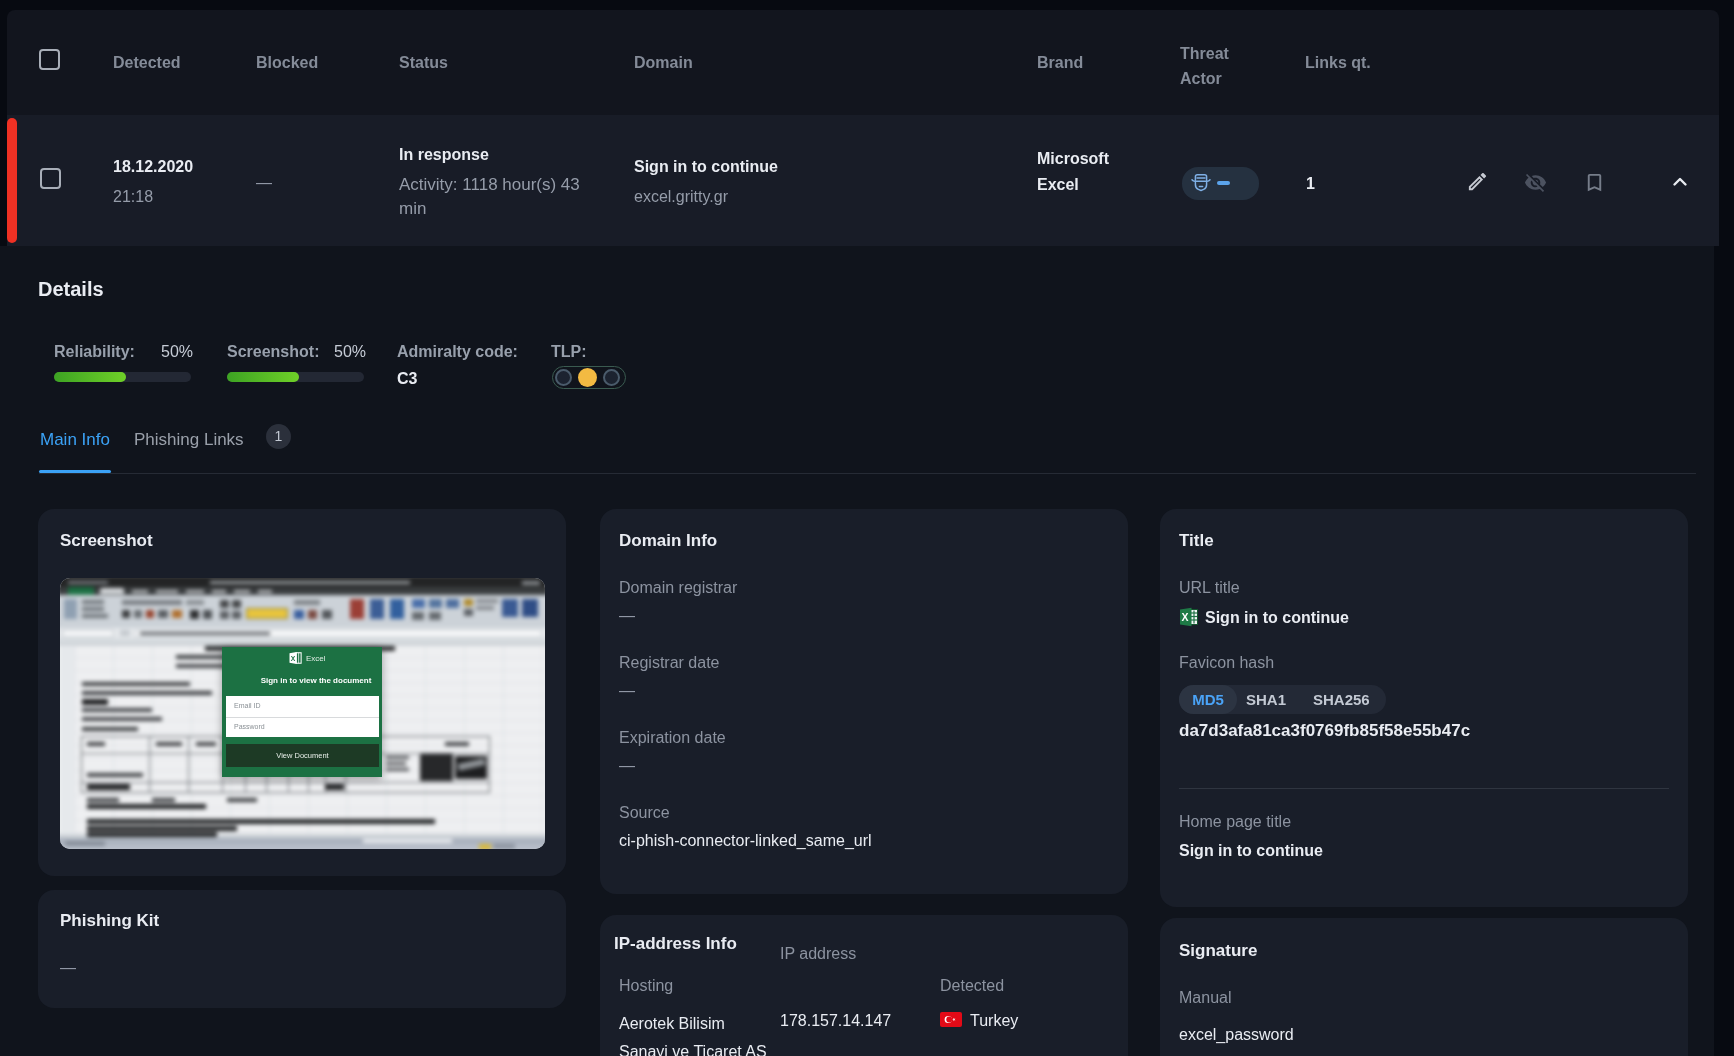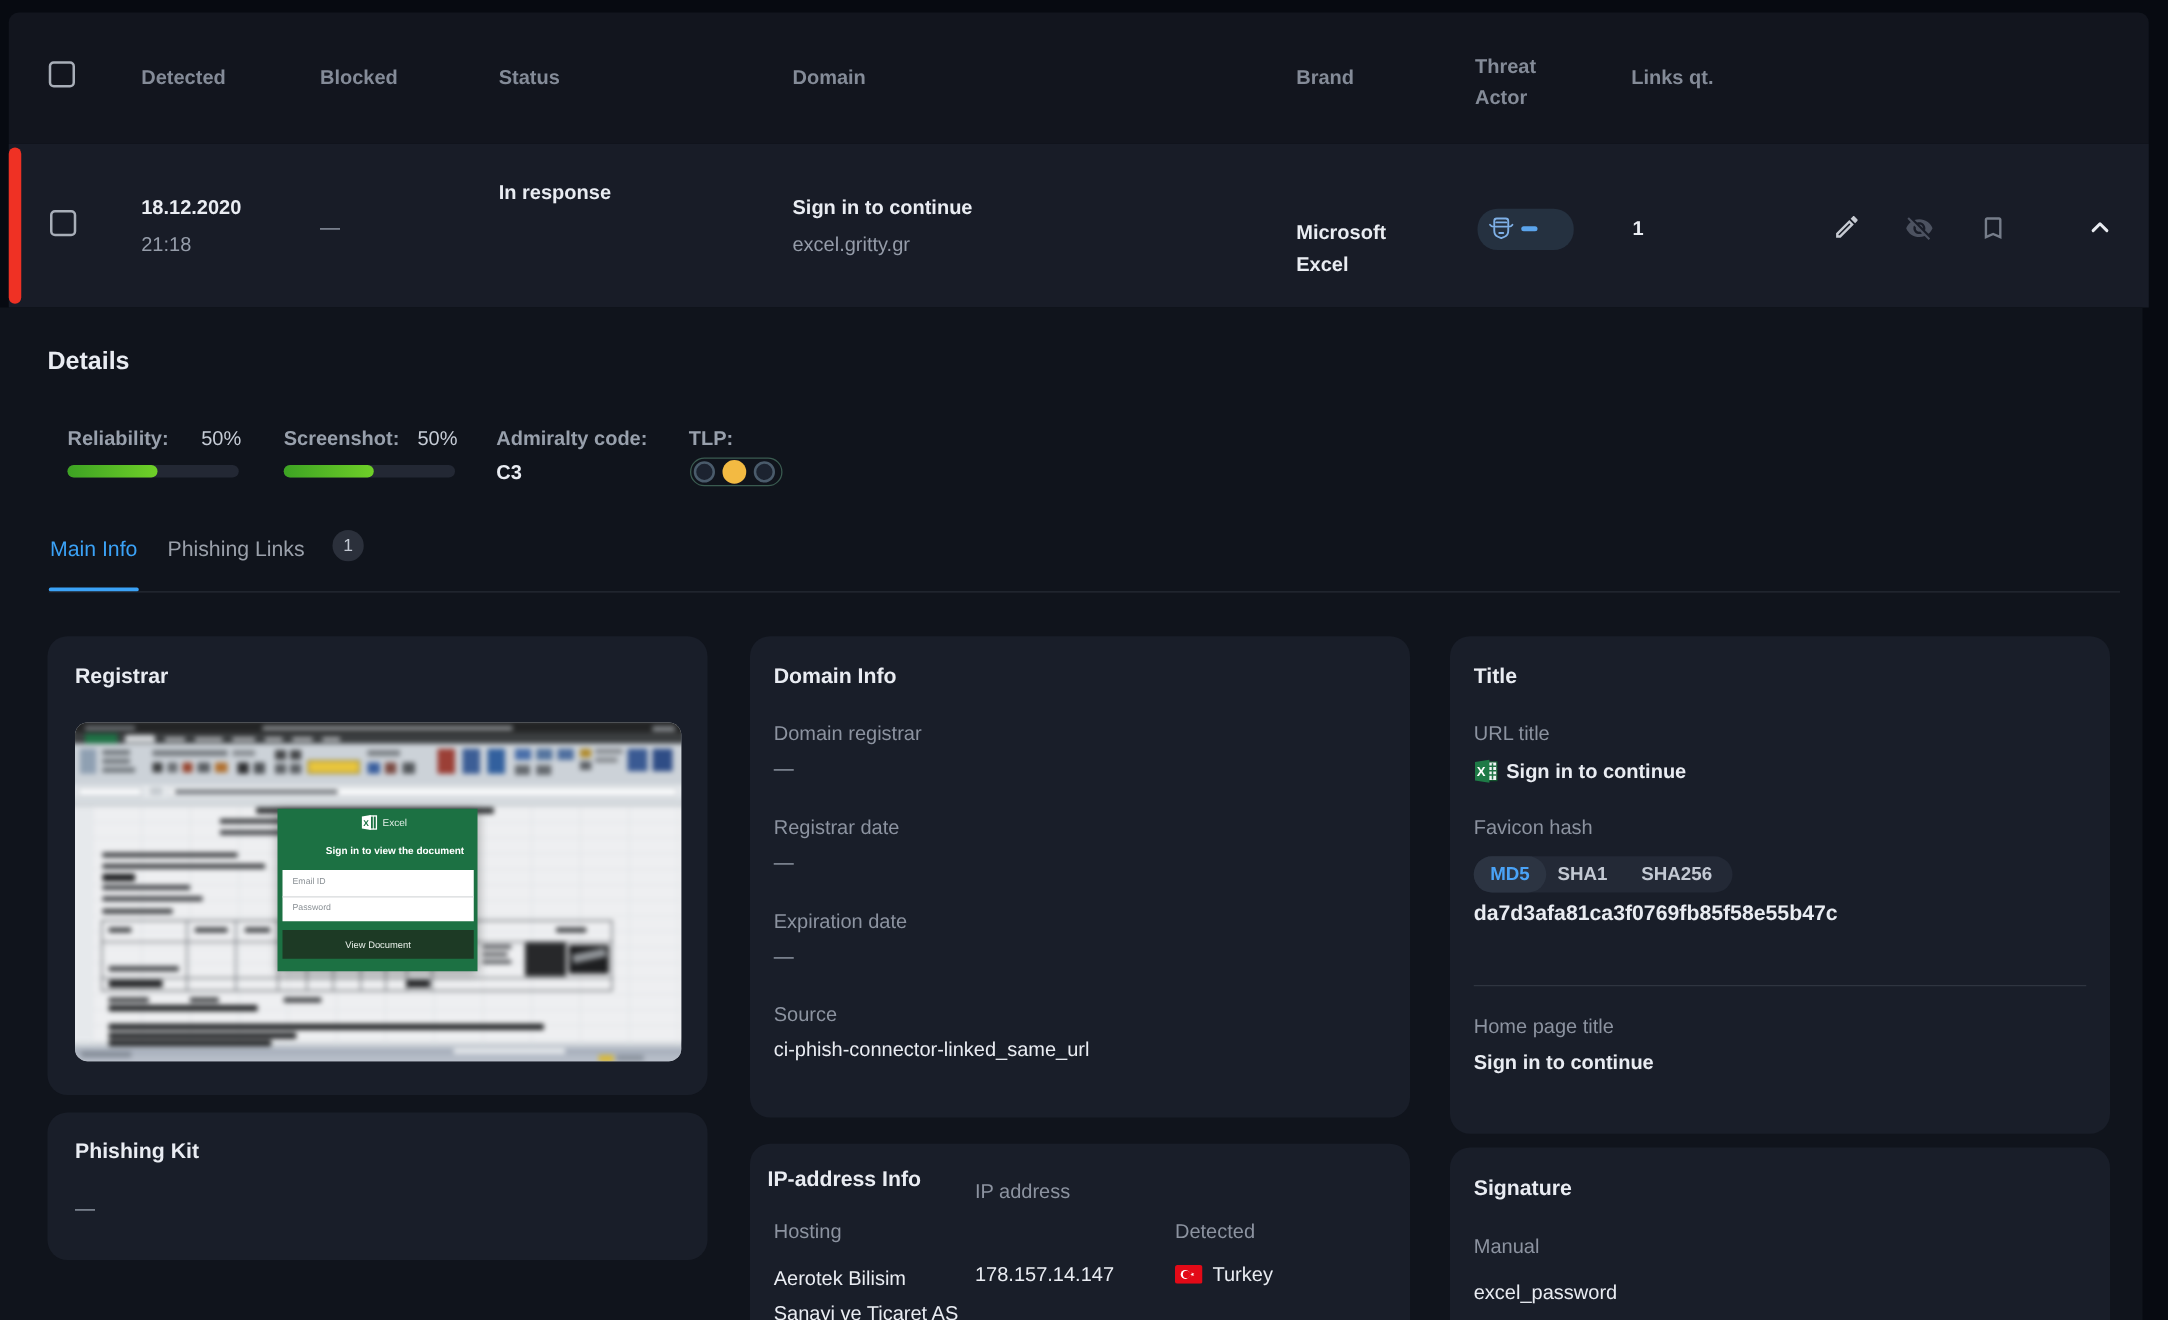--- a/index.html
+++ b/index.html
@@ -35,23 +35,24 @@
   <div class="abs hlabel" style="left:634px; top:53px;">Domain</div>
   <div class="abs hlabel" style="left:1037px; top:53px;">Brand</div>
   <div class="abs hlabel" style="left:1180px; top:41px; width:70px; line-height:25px;">Threat Actor</div>
   <div class="abs hlabel" style="left:1305px; top:53px;">Links qt.</div>
 
   <div class="abs cbx" style="left:40px; top:168px;"></div>
   <div class="abs wb" style="left:113px; top:157px;">18.12.2020</div>
   <div class="abs gtxt" style="left:113px; top:187px;">21:18</div>
   <div class="abs gtxt" style="left:256px; top:173px;">—</div>
   <div class="abs wb" style="left:399px; top:145px;">In response</div>
+  <div class="abs" style="left:399px; top:173px; width:205px; line-height:24px; color:#959ca9; font-size:17px;">Activity: 1118 hour(s) 43 min</div>
   <div class="abs wb" style="left:634px; top:157px;">Sign in to continue</div>
   <div class="abs gtxt" style="left:634px; top:187px;">excel.gritty.gr</div>
-  <div class="abs wb" style="left:1037px; top:174px; width:90px; line-height:26px;">Microsoft Excel</div>
+  <div class="abs wb" style="left:1037px; top:146px; width:90px; line-height:26px;">Microsoft Excel</div>
   <div class="abs pill" style="left:1182px; top:167px; width:77px; height:33px;"></div>
   <svg class="abs" style="left:1191px; top:172px;" width="20" height="21" viewBox="0 0 20 21" fill="none" stroke="#7fb0e6" stroke-width="1.5" stroke-linecap="round" stroke-linejoin="round">
     <path d="M4.4 8.2 L4.4 4.8 Q4.4 2.8 6.4 2.8 L13.6 2.8 Q15.6 2.8 15.6 4.8 L15.6 8.2"></path>
     <path d="M4.4 10.4 L4.4 12.4 Q4.4 16.2 7.3 17.4 L10 18.5 L12.7 17.4 Q15.6 16.2 15.6 12.4 L15.6 10.4"></path>
     <path d="M6 5.9 L14 5.9"></path>
     <path d="M1 7.8 Q2.2 9.4 4 9.3 L16 9.3 Q17.8 9.4 19 7.8"></path>
     <path d="M8.4 14.4 L11.6 14.4"></path>
   </svg>
   <div class="abs" style="left:1217px; top:181px; width:13px; height:4px; border-radius:2px; background:#5ba4ec;"></div>
   <div class="abs wb" style="left:1306px; top:174px;">1</div>
@@ -89,21 +90,21 @@
   <div class="abs" style="left:578px; top:368px; width:19px; height:19px; border-radius:50%; background:#f3ba42;"></div>
   <div class="abs" style="left:603px; top:369px; width:17px; height:17px; border-radius:50%; background:#1c2330; border:2px solid #4a5b6b;"></div>
 
   <div class="abs" style="left:40px; top:430px; color:#3ba2f6; font-size:17px;">Main Info</div>
   <div class="abs" style="left:134px; top:430px; color:#9aa0aa; font-size:17px;">Phishing Links</div>
   <div class="abs" style="left:266px; top:424px; width:25px; height:25px; border-radius:50%; background:#2b303b; color:#c3c9d3; font-size:14px; text-align:center; line-height:25px;">1</div>
   <div class="abs" style="left:39px; top:473px; width:1657px; height:1px; background:#262b35;"></div>
   <div class="abs" style="left:39px; top:470px; width:72px; height:3px; border-radius:2px; background:#3ba2f6;"></div>
 
   <div class="abs card" style="left:38px; top:509px; width:528px; height:367px;"></div>
-  <div class="abs ctitle" style="left:60px; top:531px;">Registrar</div>
+  <div class="abs ctitle" style="left:60px; top:531px;">Screenshot</div>
   <div class="abs" id="shot" style="left:60px; top:578px; width:485px; height:271px; border-radius:10px; background:#cfd4d9; overflow:hidden;">
     <div class="abs" style="left:0; top:0; width:485px; height:271px; filter:blur(2.2px);">
 
       <div class="abs" style="left:-3px; top:-3px; width:491px; height:12px; background:#232425;"></div>
       <div class="abs" style="left:150px; top:3px; width:200px; height:3px; background:#9fa3a6;"></div>
       <div class="abs" style="left:8px; top:3px; width:40px; height:3px; background:#7e8286;"></div>
       <div class="abs" style="left:462px; top:3px; width:18px; height:4px; background:#8a8e92;"></div>
 
       <div class="abs" style="left:-3px; top:9px; width:491px; height:8px; background:#3a3d3f;"></div>
       <div class="abs" style="left:8px; top:9px; width:26px; height:8px; background:#1e7145;"></div>

